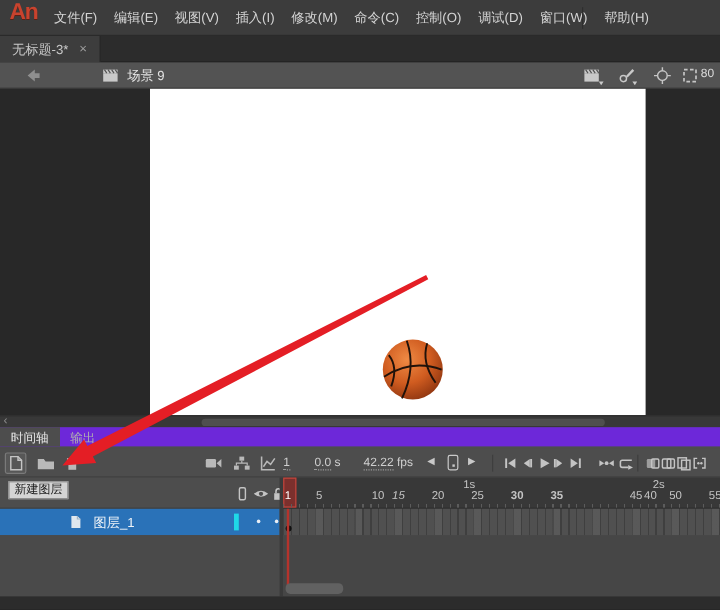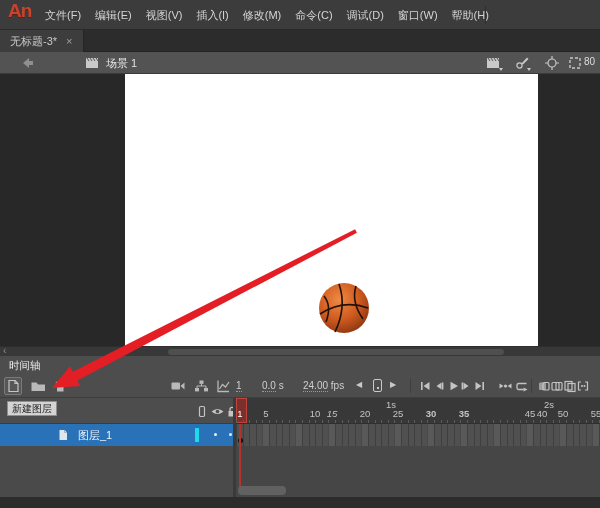--- a/index.html
+++ b/index.html
@@ -39,22 +39,22 @@
 
   
   .hscroll{ position:absolute; top:346px; left:0; right:0; height:10px; background:#383838;
             border-top:1px solid #2e2e2e; }
   .hscroll-left{ position:absolute; left:3px; top:-2px; color:#8d8d8d; font-size:10px; }
   .hscroll-thumb{ position:absolute; left:168px; top:2px; width:336px; height:6px;
                   background:#4f4f4f; border-radius:3px; }
 
   
   .timeline{ position:absolute; top:356px; left:0; right:0; height:152px; background:#4d4d4d; }
-  .tl-tabs{ position:absolute; top:0; left:0; right:0; height:16px; background:#1d4ed8;
-            display:flex; font-size:10.5px;flex-direction:column; }
+  .tl-tabs{ position:absolute; top:0; left:0; right:0; height:16px; background:#6d28d9;
+            display:flex; font-size:10.5px; }
   .tl-tab{ padding:0 9px; line-height:18px; cursor:pointer; }
   .tl-tab.active{ background:#4d4d4d; color:#e8e8e8; }
   .tl-tab.inactive{ color:#b0b0b0; }
 
   .tl-toolbar{ position:absolute; top:18px; left:0; right:0; height:24px; background:#4d4d4d;
                border-bottom:1px solid #3e3e3e; }
   .tb{ position:absolute; top:3px; width:18px; height:18px; display:flex; align-items:center;
        justify-content:center; cursor:pointer; }
   .tb.hovered{ border:1px solid #7a7a7a; border-radius:2px; background:#575757; }
   .tb-divider{ position:absolute; top:5px; width:1px; height:14px; background:#3e3e3e; }
@@ -114,20 +114,21 @@
 
   <div class="menubar">
     <div class="logo">An</div>
     <div class="menus">
       <span class="menu-item">文件(F)</span>
       <span class="menu-item">编辑(E)</span>
       <span class="menu-item">视图(V)</span>
       <span class="menu-item">插入(I)</span>
       <span class="menu-item">修改(M)</span>
       <span class="menu-item">命令(C)</span>
+      <span class="menu-item">控制(O)</span>
       <span class="menu-item">调试(D)</span>
       <span class="menu-item">窗口(W)</span>
       <span class="menu-item">帮助(H)</span>
     </div>
     <div class="abs menubar-divider"></div>
   </div>
 
   <div class="tabbar">
     <div class="doc-tab">
       <span>无标题-3*</span>
@@ -141,21 +142,21 @@
           <polygon points="9,3 3,8 9,13 9,10 13,10 13,6 9,6" fill="#8f8f8f"></polygon>
         </svg>
     </span>
     <span class="abs" style="left:84px;">
       <svg width="16" height="16">
           <rect x="2" y="6" width="12" height="7" fill="#c9c9c9"></rect>
           <rect x="2" y="3" width="12" height="3" fill="#c9c9c9"></rect>
           <path d="M3 3l2 3M6 3l2 3M9 3l2 3M12 3l2 3" stroke="#535353" stroke-width="1"></path>
         </svg>
     </span>
-    <span class="abs scene-label" style="left:106px;">场景 1</span>
+    <span class="abs scene-label" style="left:106px;">场景 9</span>
 
     <span class="abs" style="left:486px;">
       <svg width="18" height="16">
           <rect x="1" y="6" width="12" height="7" fill="#c9c9c9"></rect>
           <rect x="1" y="3" width="12" height="3" fill="#c9c9c9"></rect>
           <path d="M2 3l2 3M5 3l2 3M8 3l2 3M11 3l2 3" stroke="#535353" stroke-width="1"></path>
           <polygon points="13,13 17,13 15,16" fill="#c9c9c9"></polygon>
         </svg>
     </span>
     <span class="abs" style="left:514px;">
@@ -248,21 +249,21 @@
       </span>
       <span class="tb" style="left:214px;">
         <svg width="15" height="14">
             <path d="M2 1.5v11h11" fill="none" stroke="#b9b9b9" stroke-width="1.3"></path>
             <polyline points="3.5,10 6.5,5.5 9.5,8 13,3" fill="none" stroke="#b9b9b9" stroke-width="1.3"></polyline>
           </svg>
       </span>
 
       <span class="hotval" style="left:236px;"><span class="num">1</span></span>
       <span class="hotval" style="left:262px;"><span class="num">0.0</span> <span>s</span></span>
-      <span class="hotval" style="left:303px;"><span class="num">24.00</span> <span>fps</span></span>
+      <span class="hotval" style="left:303px;"><span class="num">42.22</span> <span>fps</span></span>
 
       <span class="mini-glyph" style="left:356px;">◀</span>
       <span class="loop-rect" style="left:373px;"></span>
       <span class="mini-glyph" style="left:390px;">▶</span>
 
       <span class="tb-divider" style="left:410px;"></span>
 
       <span class="tb" style="left:416px;">
         <svg width="14" height="14">
             <rect x="3" y="3" width="1.6" height="8" fill="#c4c4c4"></rect>

